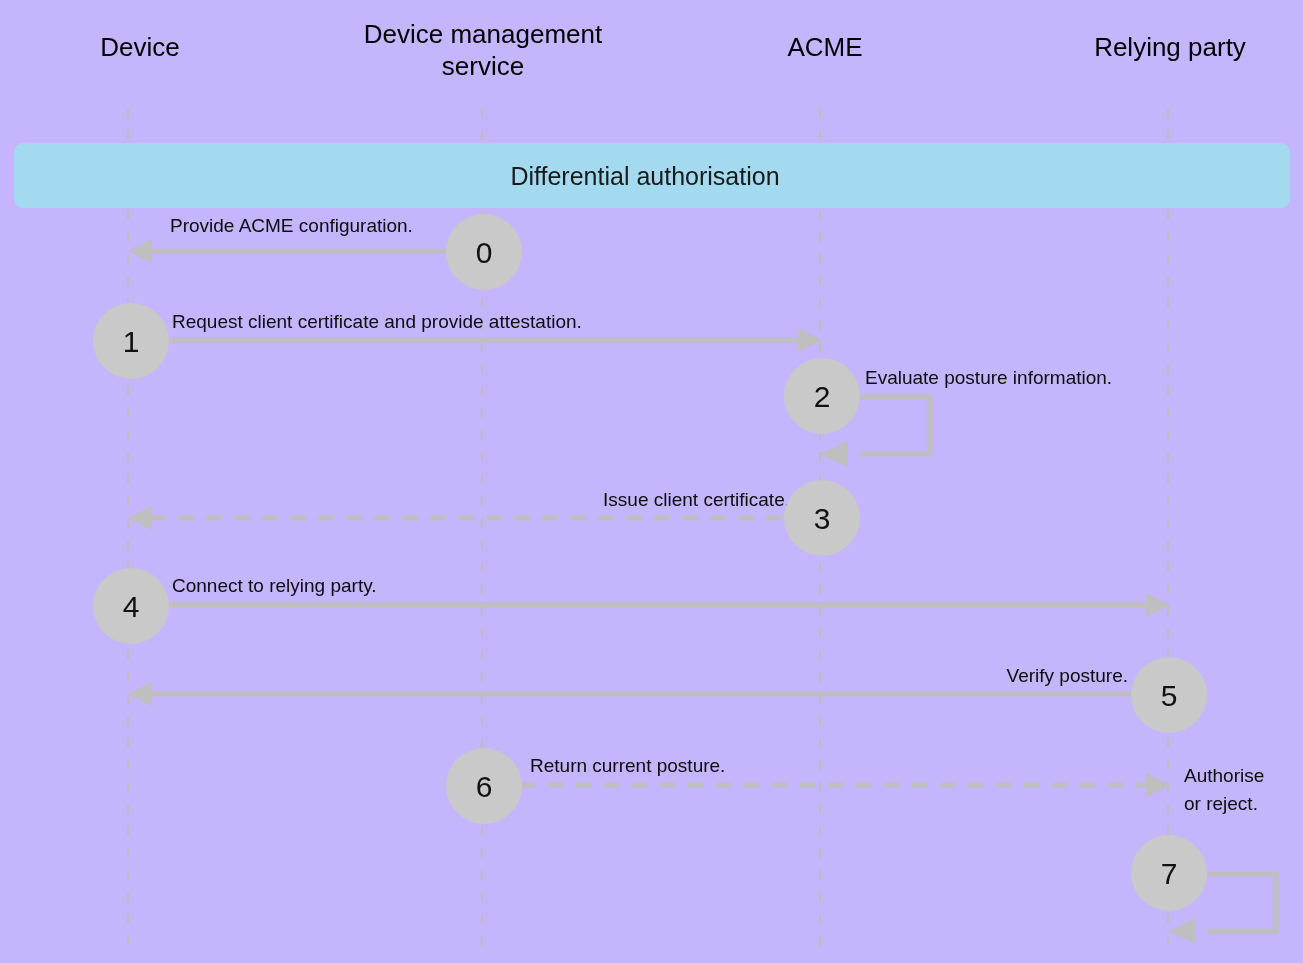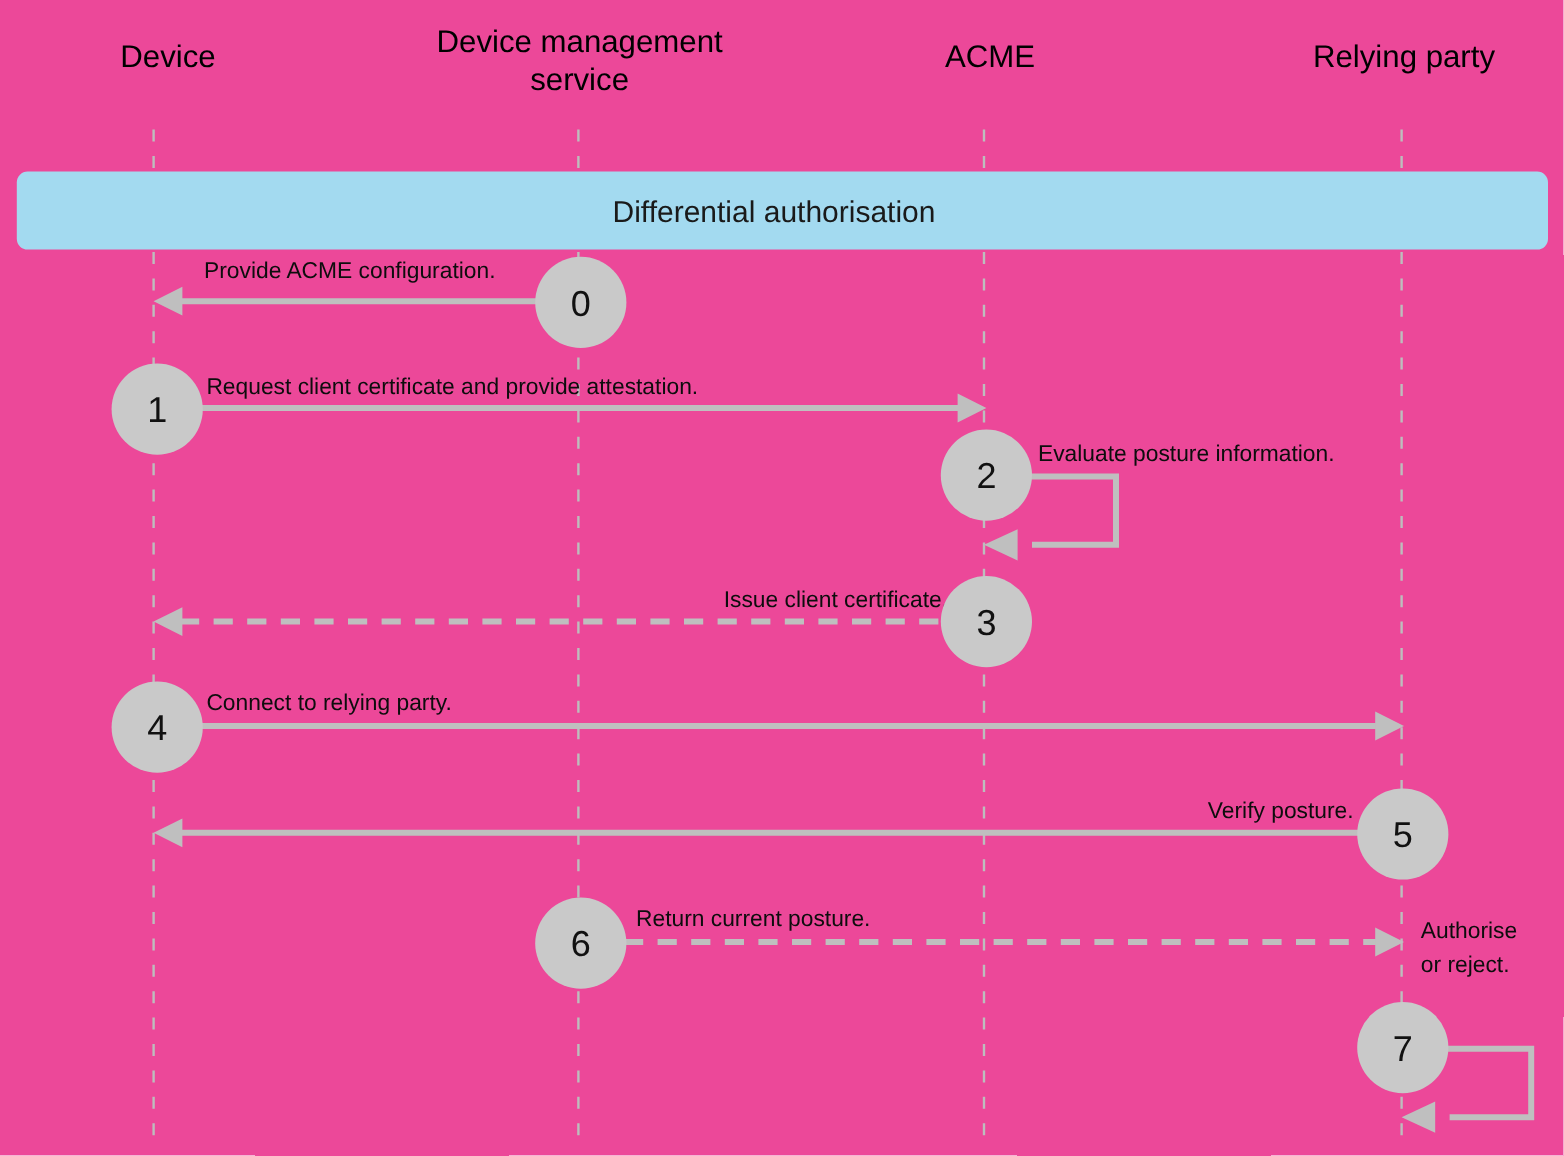--- a/index.html
+++ b/index.html
@@ -8,21 +8,21 @@
     background: #ffffff;
   }
   body {
     font-family: "Liberation Sans", sans-serif;
     -webkit-font-smoothing: antialiased;
   }
   #stage {
     position: relative;
     width: 1303px;
     height: 963px;
-    background: #ec4899;
+    background: #c4b5fd;
     overflow: hidden;
   }
   svg.diagram {
     position: absolute;
     left: 0;
     top: 0;
     width: 1303px;
     height: 963px;
   }
   .actor-label {

